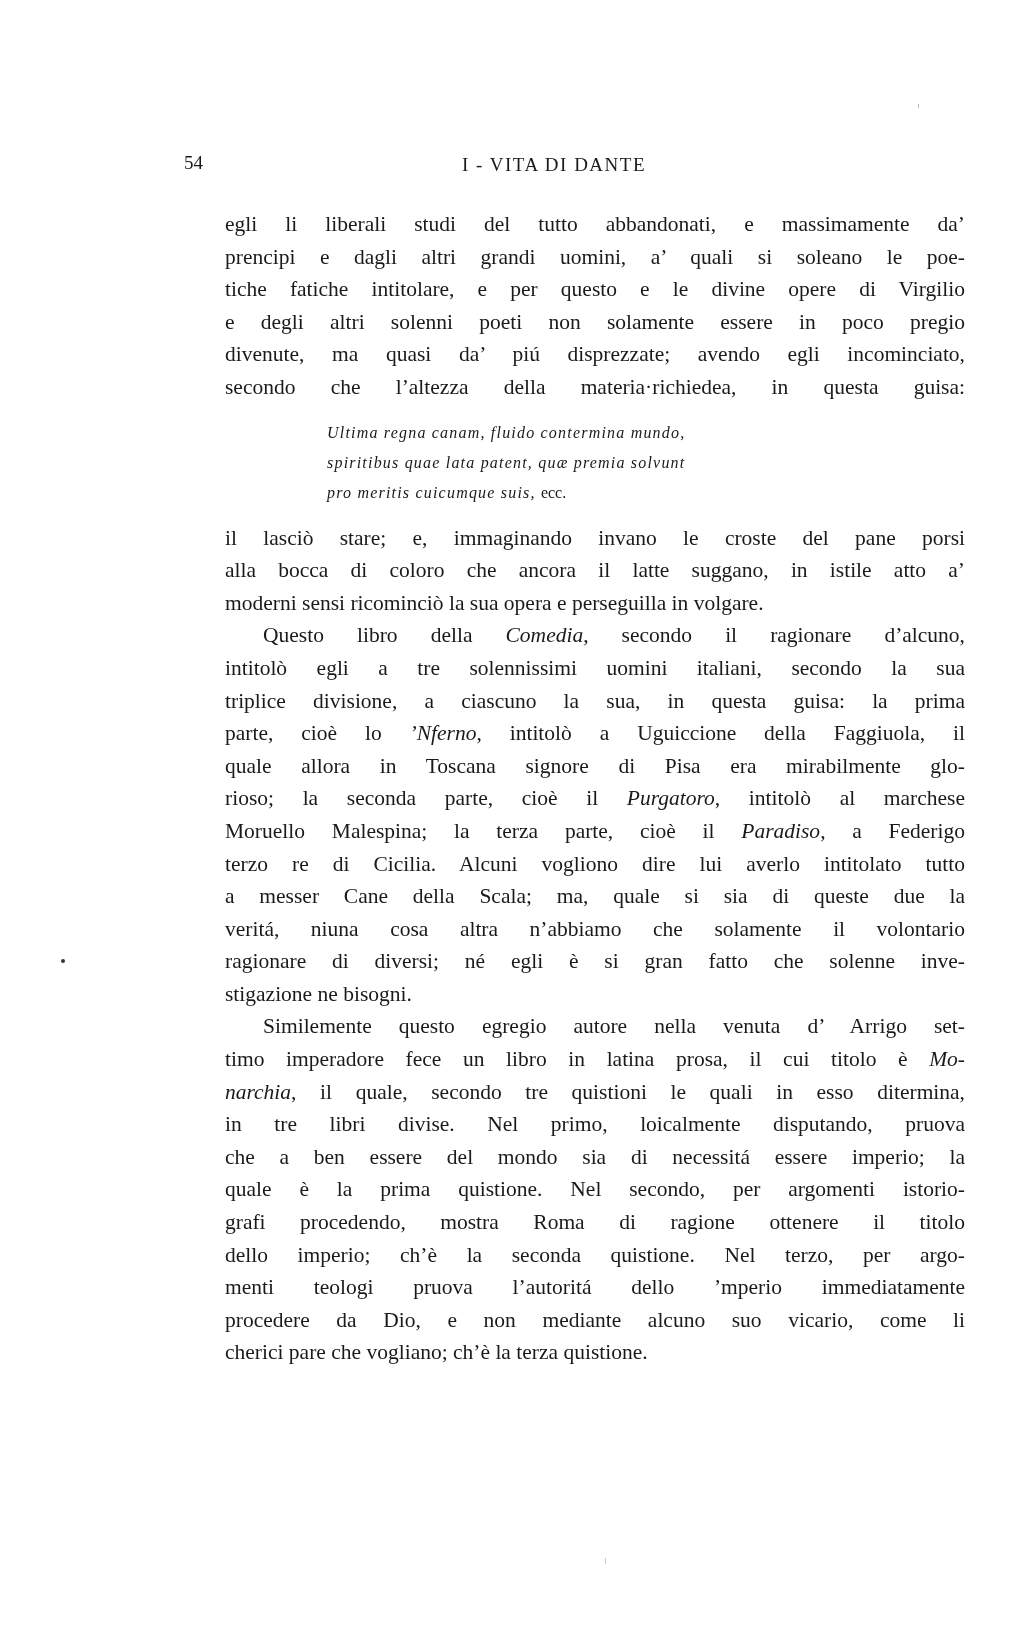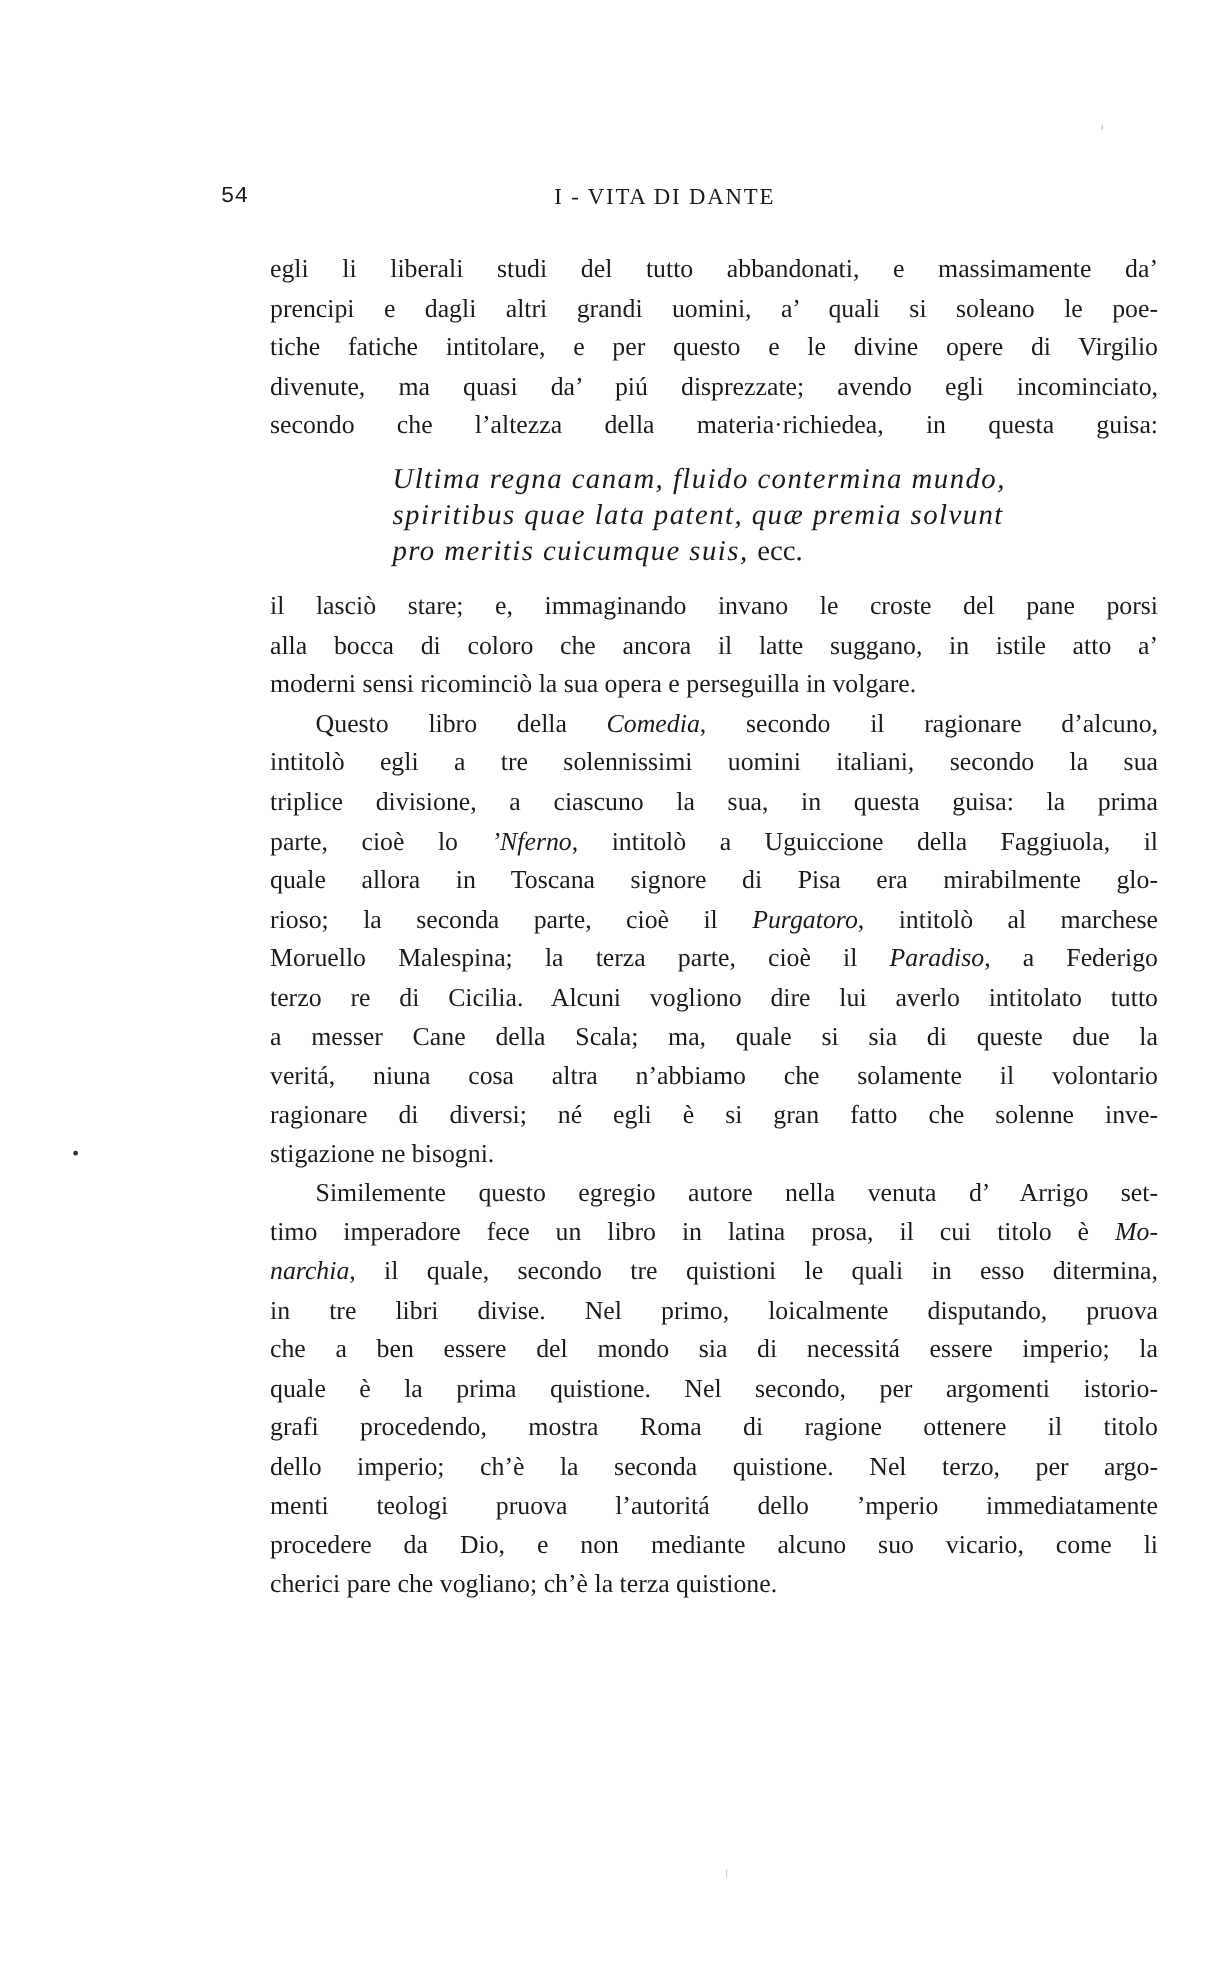--- a/index.html
+++ b/index.html
@@ -1,29 +1,29 @@
 <!DOCTYPE html>
 <html><head>
 <meta charset="utf-8">
 <style>
   html, body { margin: 0; padding: 0; background: #ffffff; }
   body { width: 1010px; height: 1635px; position: relative; overflow: hidden;
          font-family: "Liberation Serif", "DejaVu Serif", serif; color: #1a1a1a; }
   .page { position: absolute; left: 0; top: 0; width: 1010px; height: 1635px; background: #fff; }
   .header { position: absolute; top: 152px; left: 184px; width: 740px; height: 24px; }
-  .page-number { position: absolute; left: 0; top: 0; font-size: 19px; font-family: Liberation Mono, monospace; }
+  .page-number { position: absolute; left: 0; top: 0; font-size: 19px; }
   .running-head { position: absolute; left: 0; right: 0; top: 2px; text-align: center;
                   font-size: 19px; letter-spacing: 1.5px; }
   .body-text { position: absolute; left: 184px; top: 208px; width: 740px; margin-left: 41px; }
   .line { font-size: 21.5px; line-height: 32.6px; height: 32.6px; white-space: nowrap;
           text-align: justify; text-align-last: justify; }
   .line.last { text-align-last: left; }
   .line.indent { padding-left: 38px; }
   .verse { padding-left: 102px; margin: 14px 0 14px 0; }
-  .verse .vline { font-size: 24px; line-height: 30px; height: 30px; font-style: italic;
+  .verse .vline { font-size: 16px; line-height: 30px; height: 30px; font-style: italic;
                   white-space: nowrap; letter-spacing: 1.2px; }
   .verse .upright { font-style: normal; letter-spacing: 0; font-family: Liberation Serif, serif; }
   i, .it { font-style: italic; }
   .stray-dot { position: absolute; left: 61px; top: 959px; width: 4px; height: 4px;
                border-radius: 50%; background: #333; }
   .edge-mark { position: absolute; left: 918px; top: 104px; width: 1px; height: 4px; background: #bbb; }
   .edge-mark2 { position: absolute; left: 605px; top: 1558px; width: 1px; height: 6px; background: #ccc; }
 </style>
 </head>
 <body>
@@ -37,20 +37,21 @@
     <span class="page-number">54</span>
     <div class="running-head">I - VITA DI DANTE</div>
   </div>
 
   <div class="body-text">
 
     <div>
       <div class="line">egli li liberali studi del tutto abbandonati, e massimamente da’</div>
       <div class="line">prencipi e dagli altri grandi uomini, a’ quali si soleano le poe-</div>
       <div class="line">tiche fatiche intitolare, e per questo e le divine opere di Virgilio</div>
+      <div class="line">e degli altri solenni poeti non solamente essere in poco pregio</div>
       <div class="line">divenute, ma quasi da’ piú disprezzate; avendo egli incominciato,</div>
       <div class="line">secondo che l’altezza della materia·richiedea, in questa guisa:</div>
     </div>
 
     <div class="verse">
       <div class="vline">Ultima regna canam, fluido contermina mundo,</div>
       <div class="vline">spiritibus quae lata patent, quæ premia solvunt</div>
       <div class="vline"><span>pro meritis cuicumque suis,</span> <span class="upright">ecc.</span></div>
     </div>
 

